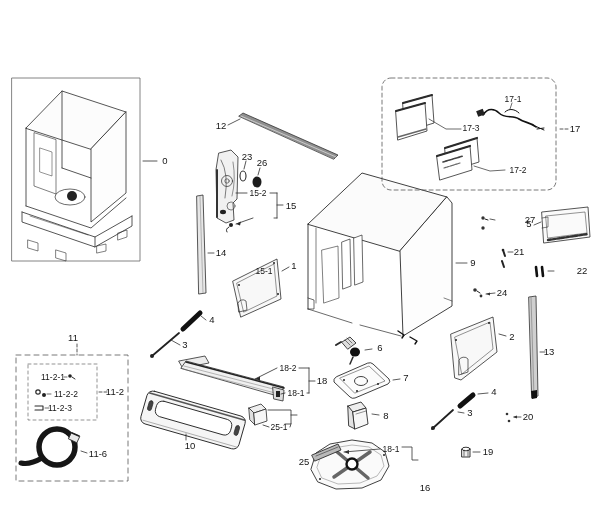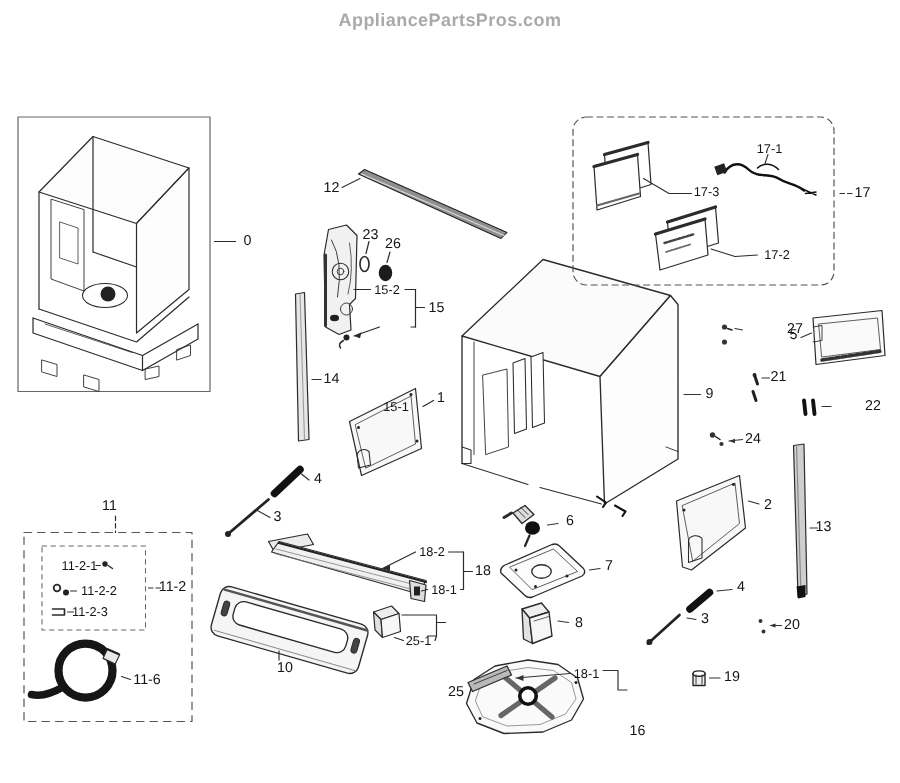--- a/index.html
+++ b/index.html
@@ -16,21 +16,20 @@
     position:absolute;transform:translate(-50%,-50%);
     font-size:9.5px;color:#151515;white-space:nowrap;line-height:1;
   }
   .lbl.sm{font-size:8.5px;}
 </style>
 </head>
 <body>
 
 <div class="canvas">
 
-  <div class="hdr">AppliancePartsPros.com</div>
 
   <svg class="art" width="600" height="522" viewBox="0 0 600 522" stroke-linecap="round" stroke-linejoin="round">
 
     <g fill="none" stroke="#2b2b2b" stroke-width="0.8">
       <rect x="12" y="78" width="128" height="183" stroke="#666"></rect>
       <line x1="143" y1="161" x2="157" y2="161"></line>
 
       <path d="M26,128 L62,91 L126,112 L91,149 Z" fill="#fcfcfc"></path>
       <path d="M126,112 L126,193 L91,222 L91,149 Z" fill="#fdfdfd"></path>
       <line x1="26" y1="128" x2="26" y2="206"></line>

